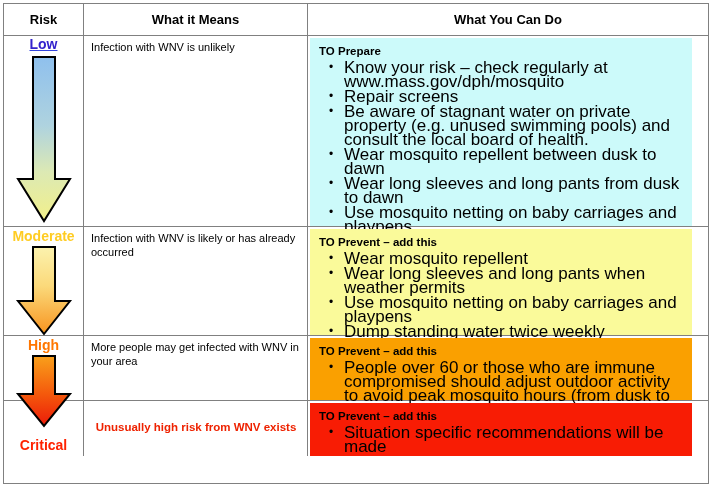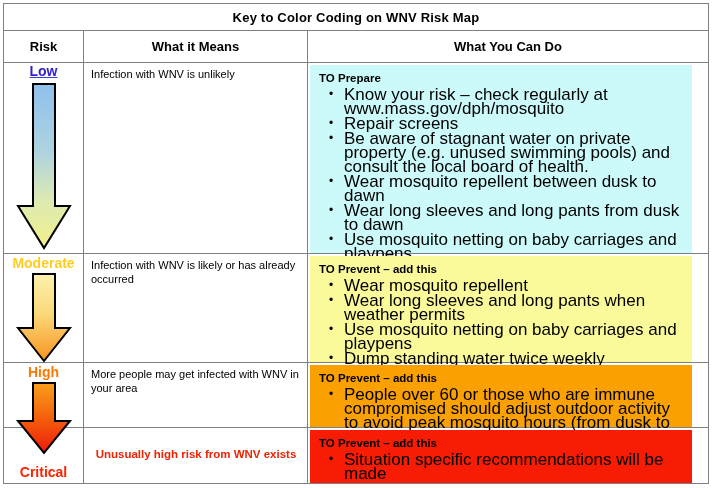--- a/index.html
+++ b/index.html
@@ -94,23 +94,20 @@
     content:"\2022";
     position:absolute;left:10px;top:-1px;font-size:12px;line-height:15px;color:#000;
   }
   .p-red ul.p-list li,.p-orange ul.p-list li{padding-bottom:0;}
 </style>
 </head>
 <body>
 
 <div class="keytable">
 
-  <div class="title-row">
-    <span class="t">Key to Color Coding on WNV Risk Map</span>
-  </div>
 
   <div class="head-row">
     <div class="head-risk">
       <span class="h">Risk</span>
     </div>
     <div class="head-means">
       <span class="h">What it Means</span>
     </div>
     <div class="head-do">
       <span class="h">What You Can Do</span>

